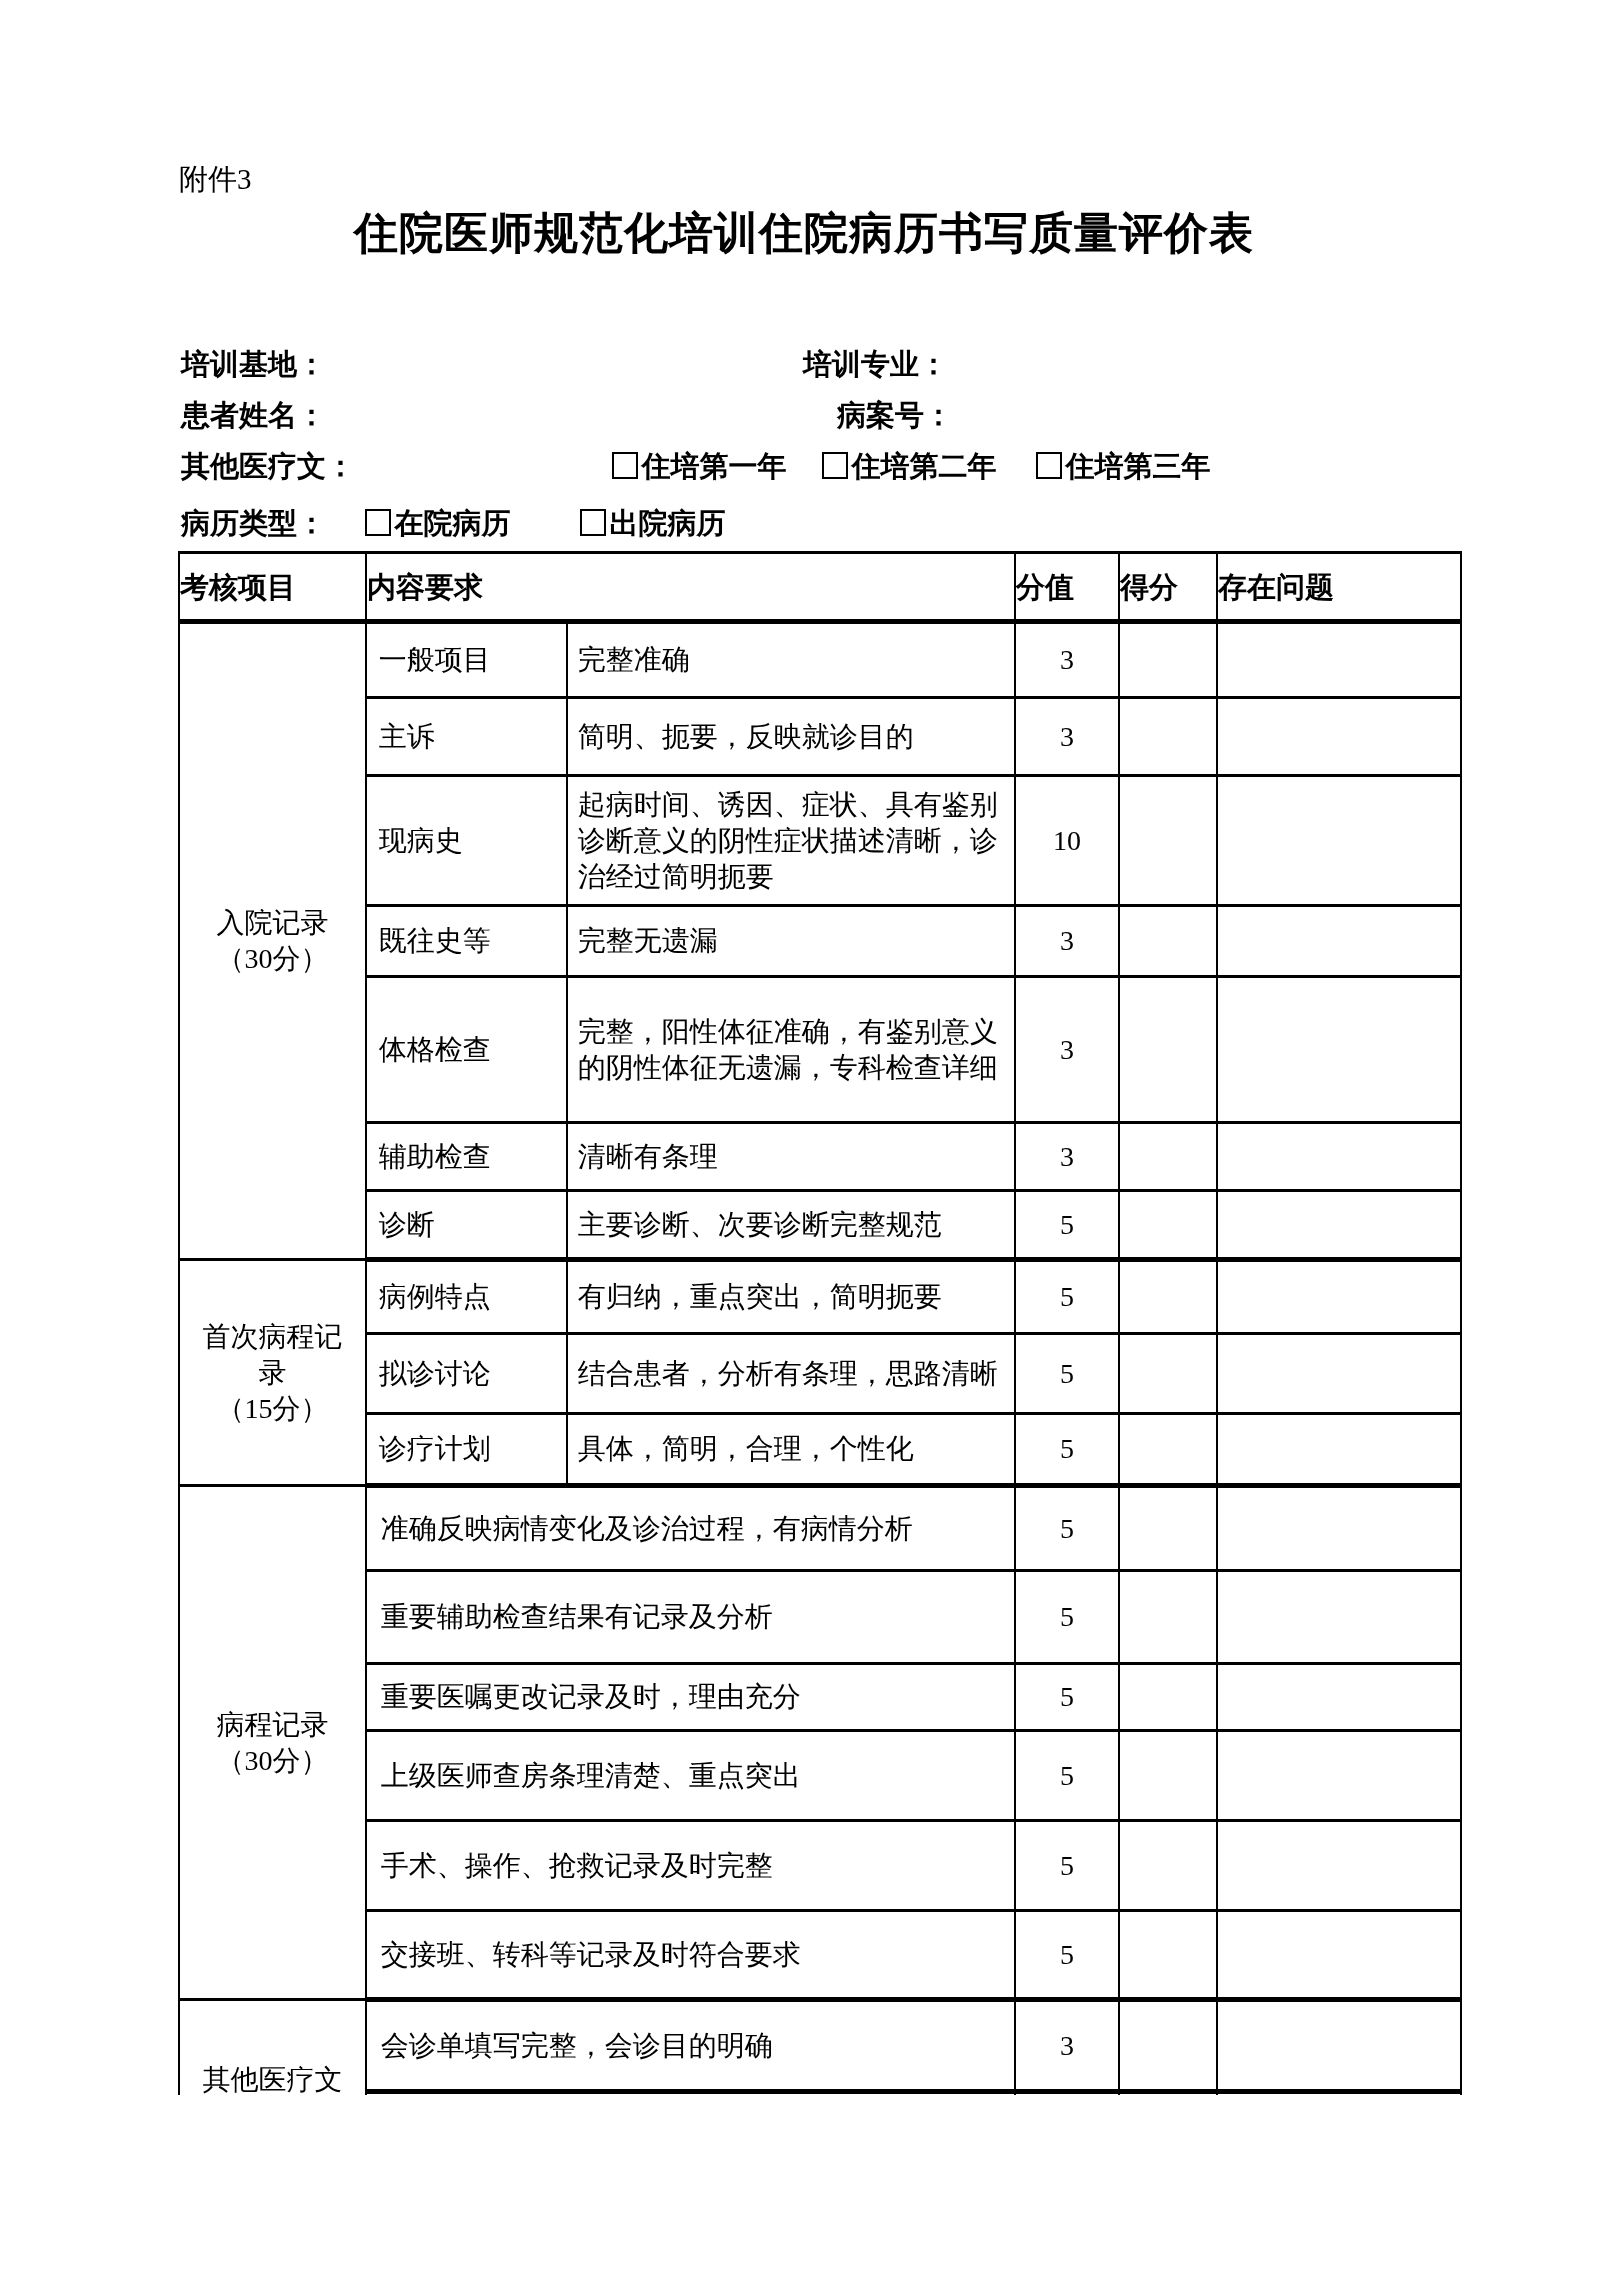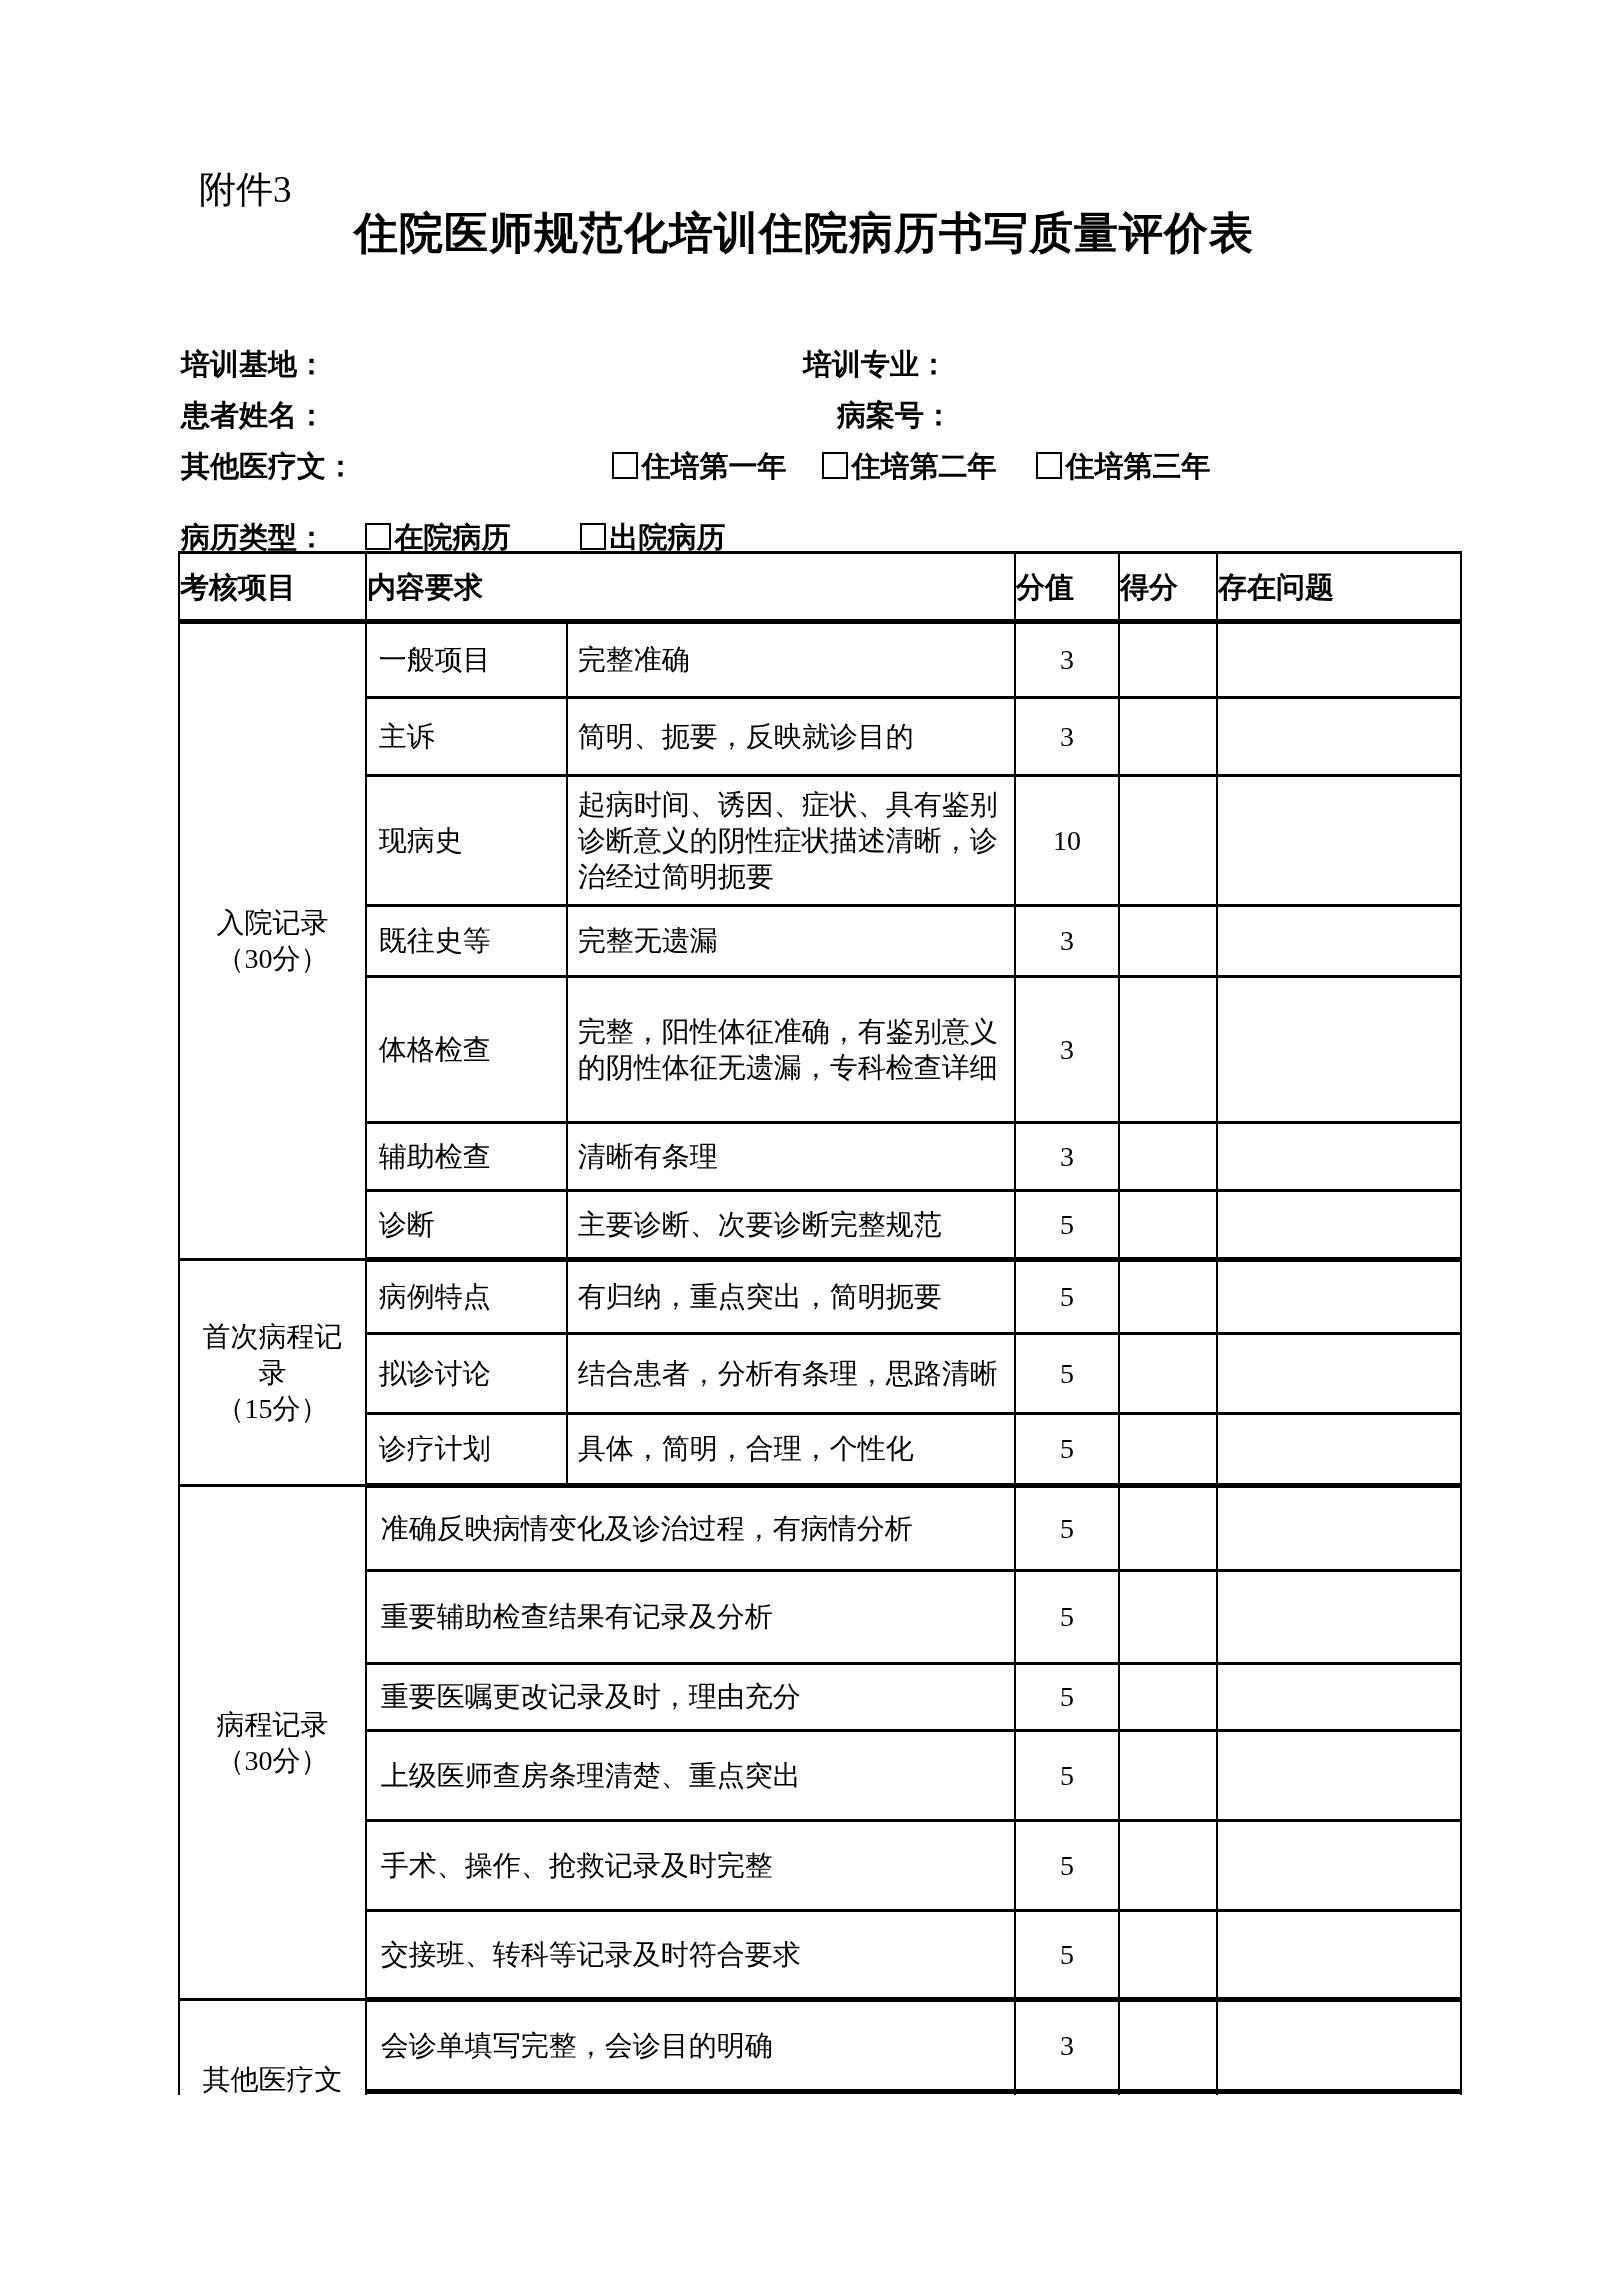--- a/index.html
+++ b/index.html
@@ -7,30 +7,30 @@
   body {
     width:1621px; height:2293px;
     font-family:"Liberation Serif","DejaVu Serif",serif;
     color:#000;
   }
   .page {
     position:relative; width:1621px; height:2293px;
     background:#fff; overflow:hidden;
   }
   .attachment {
-    position:absolute; left:179px; top:170px;
-    font-size:37px; line-height:39px;margin-left:20px;
+    position:absolute; left:179px; top:160px;
+    font-size:29px; line-height:39px;
   }
   .doc-title {
     position:absolute; left:118px; top:204px; width:1372px;
     text-align:center; font-size:44px; font-weight:bold;
     letter-spacing:1px; line-height:59px;
   }
   .fline { position:absolute; left:0; width:1621px; height:39px; font-size:29px; font-weight:bold; line-height:39px; }
-  .fl1 { top:345px; } .fl2 { top:396px; } .fl3 { top:447px; } .fl4 { top:518px;padding-left:21px; }
+  .fl1 { top:345px; } .fl2 { top:396px; } .fl3 { top:447px; } .fl4 { top:504px;padding-left:21px; }
   .flabel { position:absolute; white-space:nowrap; }
   .check { position:absolute; white-space:nowrap; font-weight:bold; }
   .box {
     display:inline-block; width:25.5px; height:27.4px;
     border:2px solid #000; vertical-align:-2.9px; margin-right:3.9px;
     background:#fff;
   }
   
   .table-clip {
     position:absolute; left:178px; top:551px;

